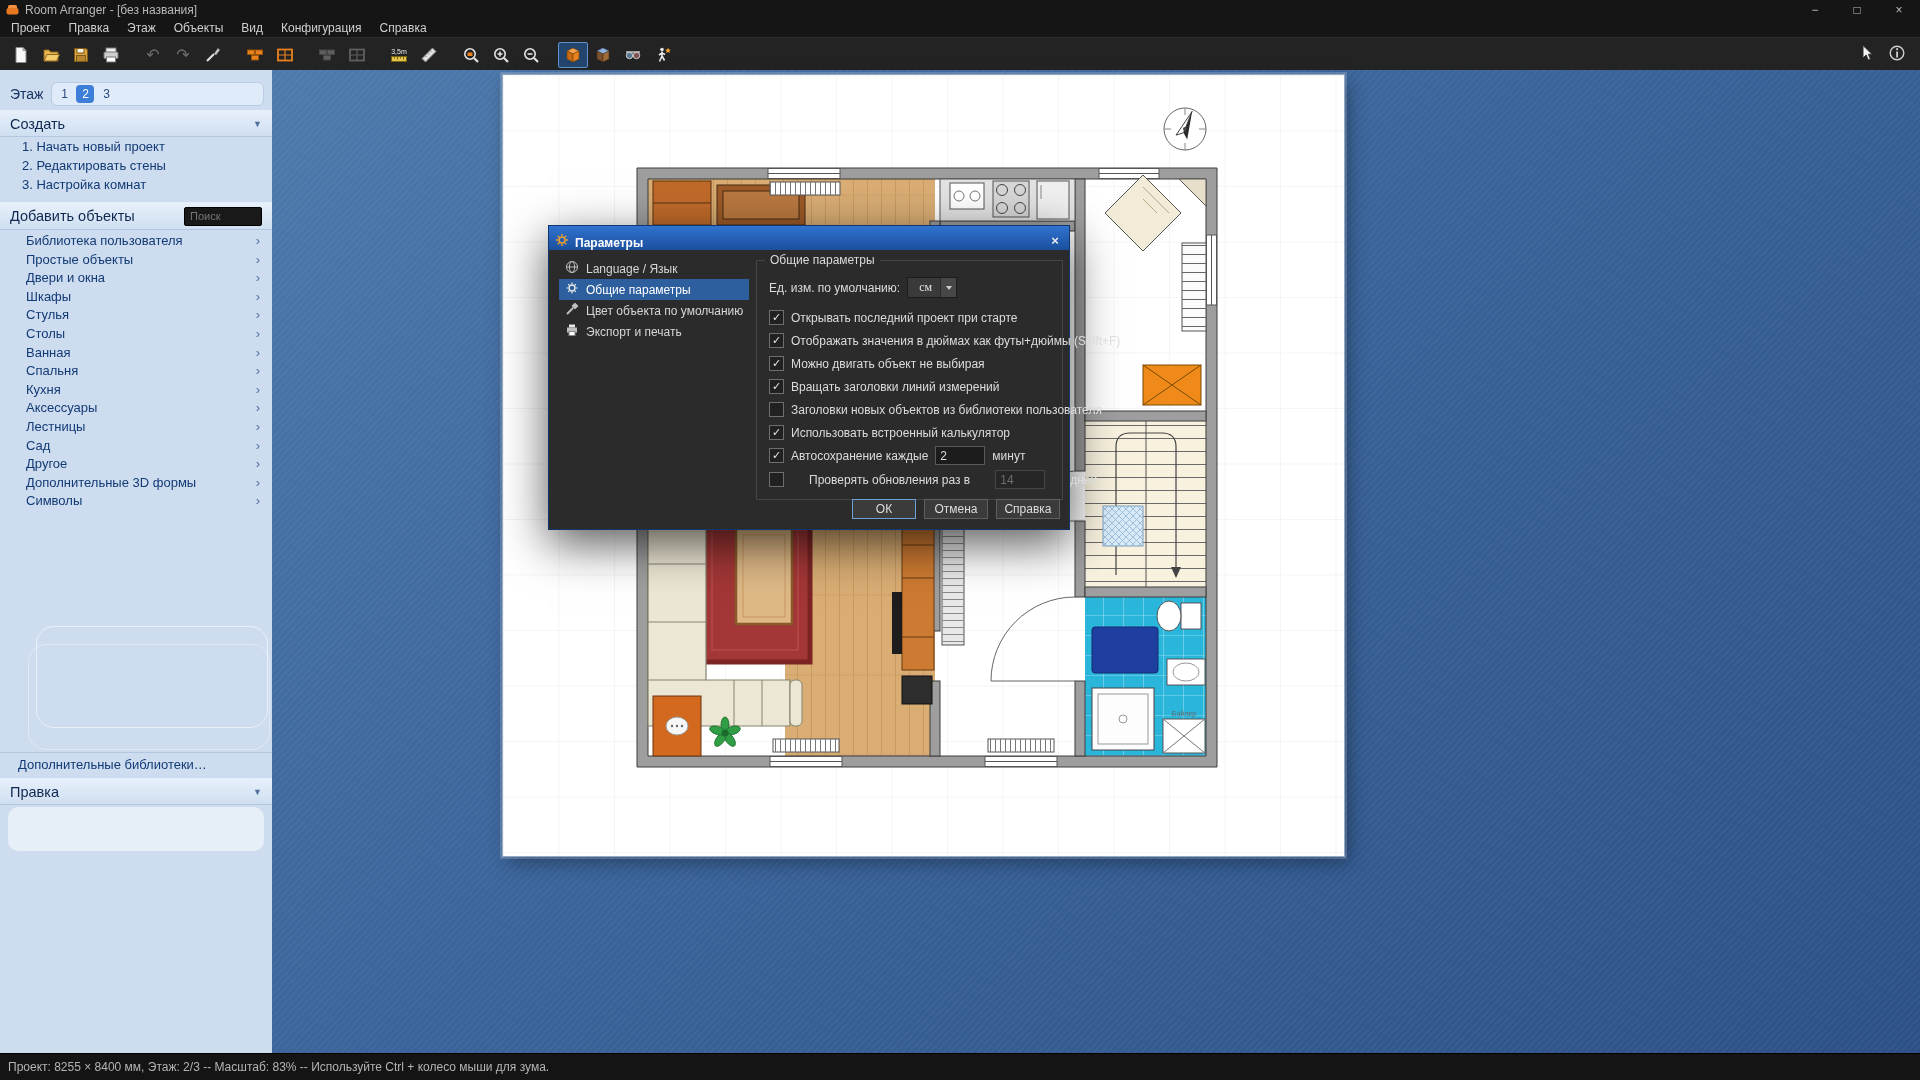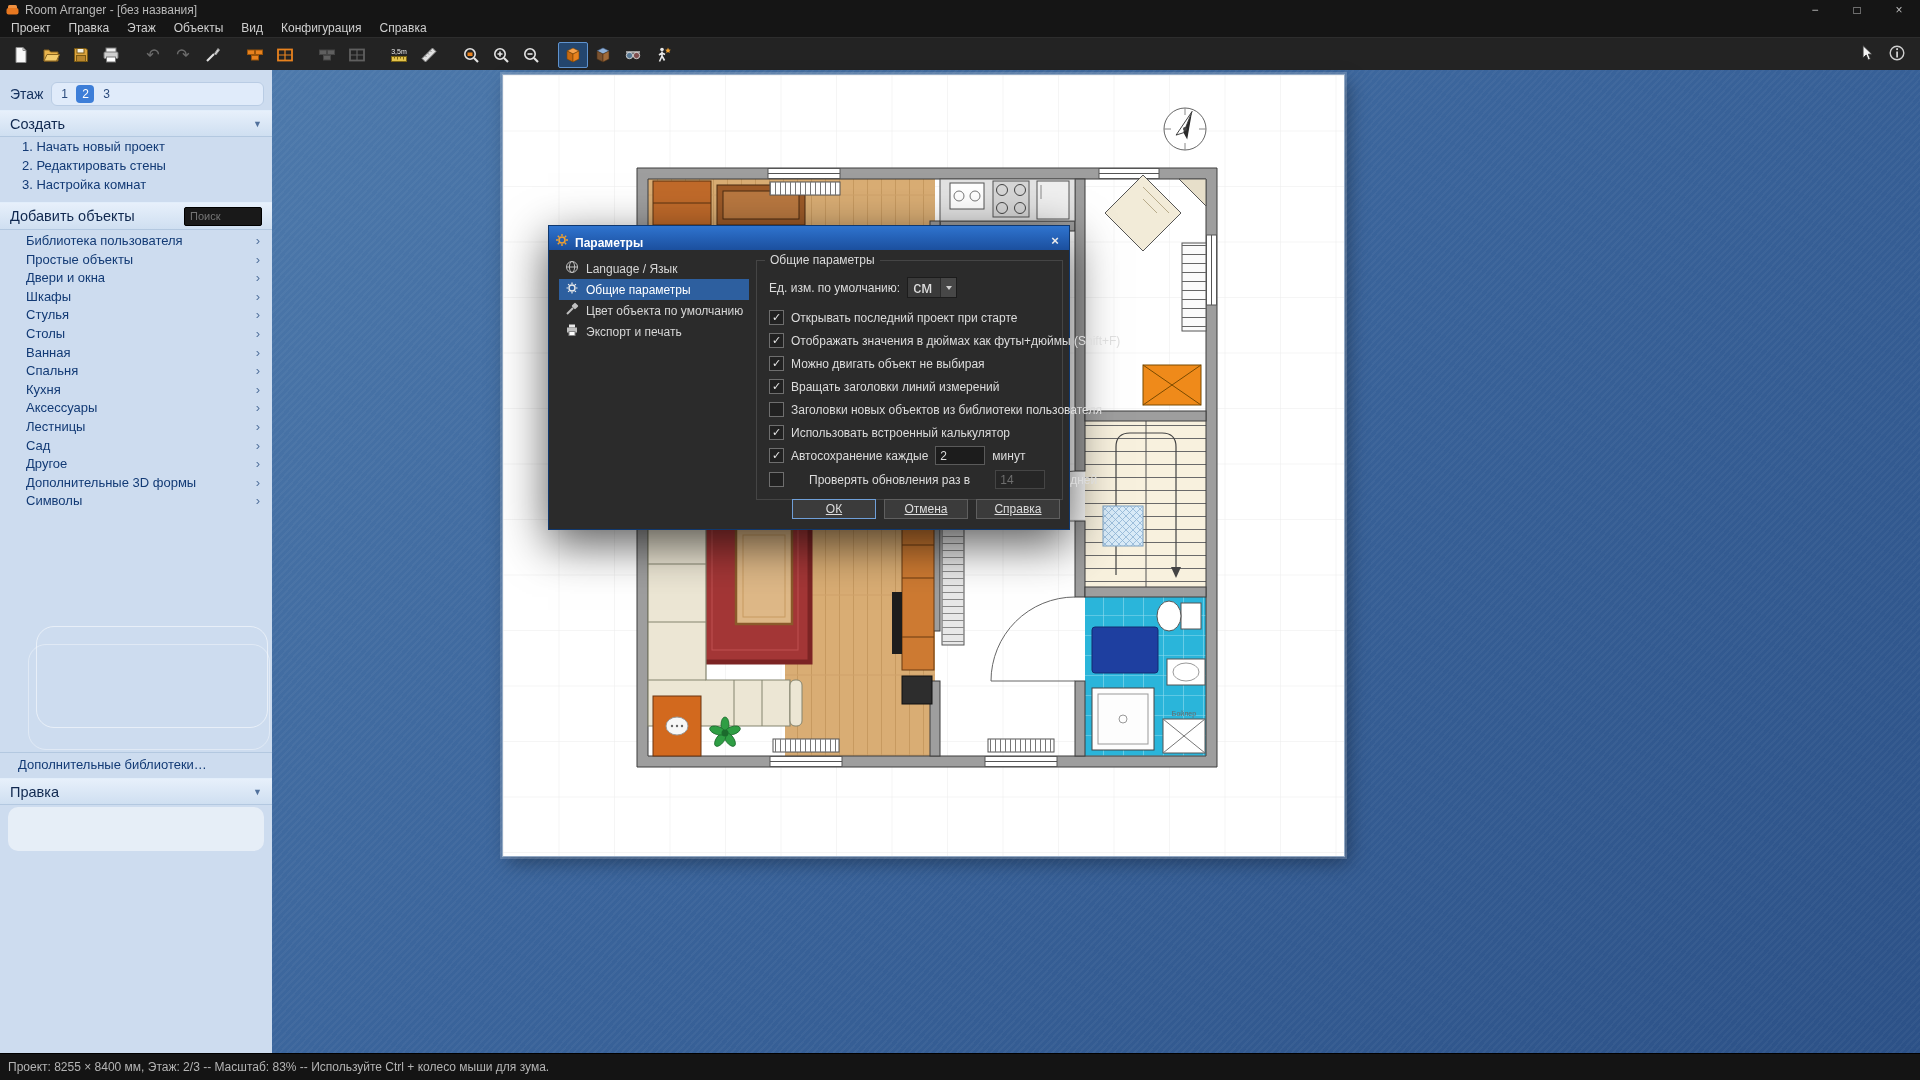--- a/index.html
+++ b/index.html
@@ -90,28 +90,28 @@
   .g-row{position:absolute;left:12px;right:6px;display:flex;align-items:center;gap:7px;
          color:#dcdcdc;font-size:12px;height:17px;white-space:nowrap;}
   .cb{width:13px;height:13px;min-width:13px;background:#212121;border:1px solid #6e6e6e;
       display:inline-flex;align-items:center;justify-content:center;}
   .cb .mark{color:#e8e8e8;font-size:11px;line-height:1;}
   .num-input{width:40px;height:17px;background:#1c1c1c;border:1px solid #5a5a5a;color:#ddd;
              font-size:12px;padding:0 4px;}
   .num-input:disabled{color:#6e6e6e;background:#262626;border-color:#454545;}
   .unit-select{display:inline-flex;width:48px;height:19px;background:#3a3a3a;
                border:1px solid #1c1c1c;align-items:center;}
-  .unit-select .val{flex:1;padding-left:5px;font-size:16px;color:#e0e0e0;}
+  .unit-select .val{flex:1;padding-left:11px;font-size:12px;color:#e0e0e0;font-family:Liberation Serif, serif;}
   .arrow-box{width:15px;height:100%;background:#474747;border-left:1px solid #2a2a2a;
              display:flex;align-items:center;justify-content:center;}
   .tri-down{width:0;height:0;border-left:3.5px solid transparent;border-right:3.5px solid transparent;
             border-top:4px solid #cfcfcf;}
   .dlg-buttons{position:absolute;right:9px;bottom:10px;display:flex;gap:8px;}
-  .dlg-btn{width:84px;height:20px;background:#3b3b3b;border:1px solid #5f5f5f;color:#ddd;
-           font-size:12px;padding:0;text-decoration:underline;}
+  .dlg-btn{width:64px;height:20px;background:#3b3b3b;border:1px solid #5f5f5f;color:#ddd;
+           font-size:12px;padding:0;}
   .dlg-btn.default{border-color:#6f9fd8;}
 
   
   .statusbar{position:absolute;left:0;right:0;bottom:0;height:26px;background:#141414;
              color:#b4b4b4;font-size:12px;line-height:26px;padding-left:8px;border-top:1px solid #000;}
 </style>
 </head>
 <body>
 
 <div id="app">

